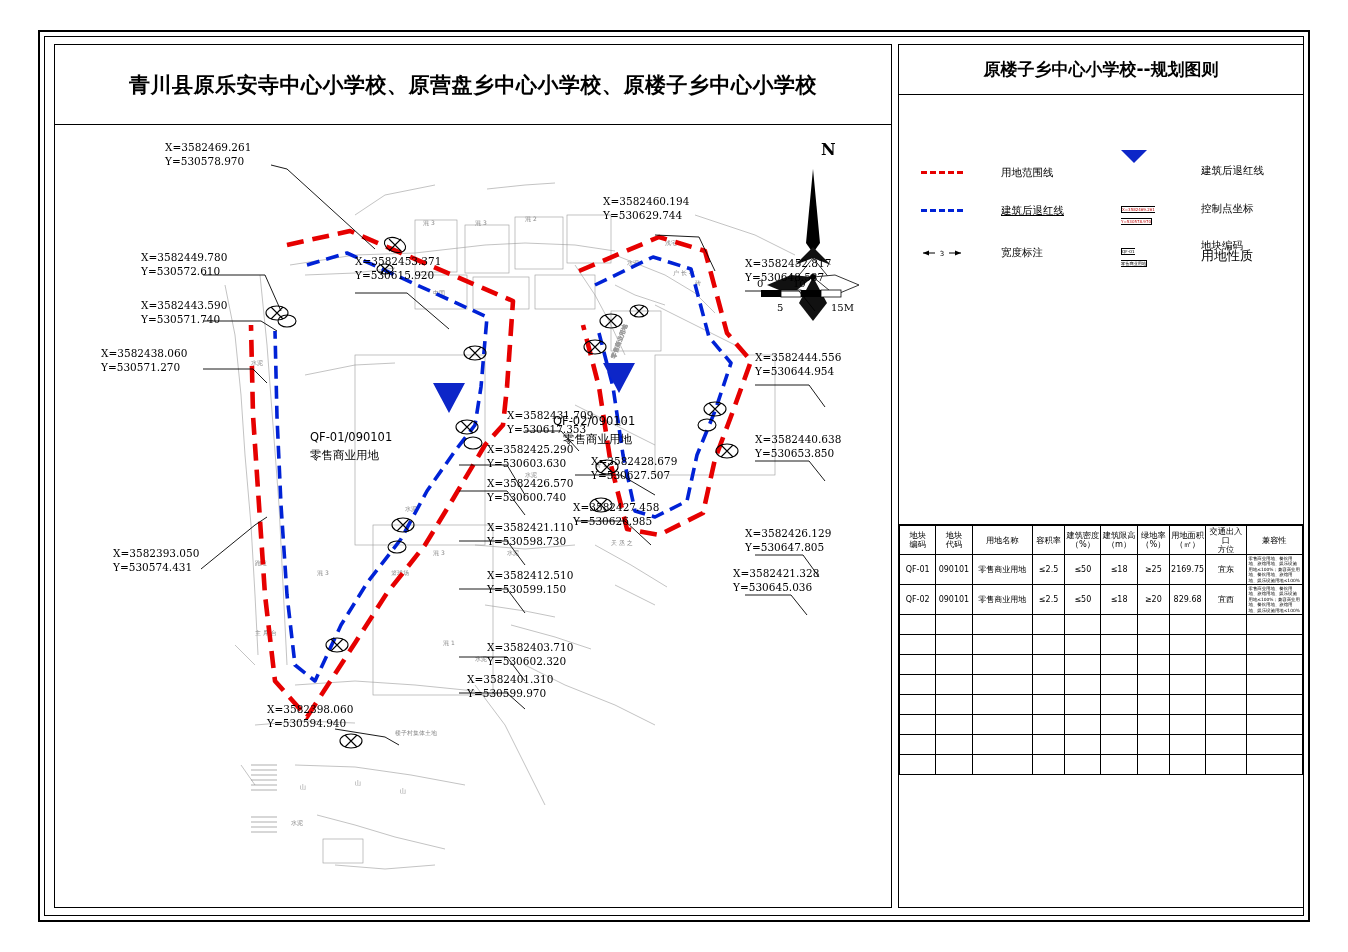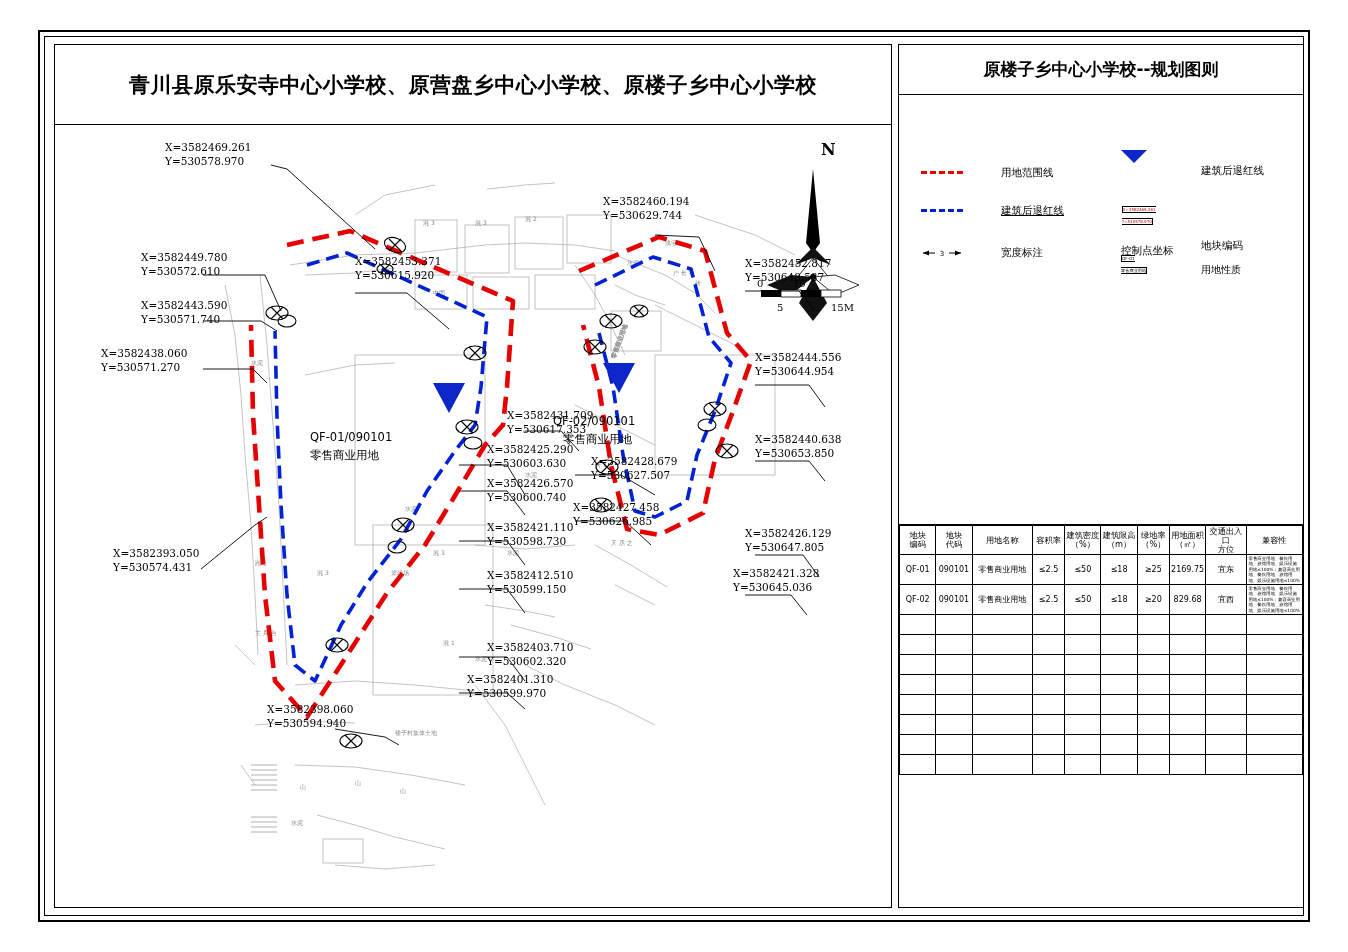--- a/index.html
+++ b/index.html
@@ -26,21 +26,21 @@
   .legend-body{position:absolute;left:0;top:90px;width:100%;height:390px;border-bottom:1px solid #000;box-sizing:border-box;}
   .leg-row{position:absolute;display:flex;align-items:center;font-size:10.5px;font-family:"DejaVu Sans",sans-serif;gap:29px;}
   .leg-sym{width:42px;height:14px;margin-right:9px;position:relative;flex:0 0 auto;}
   .dash-red{border-top:3px dashed #e60000;position:absolute;top:6px;left:0;width:42px;}
   .dash-blue{border-top:3px dashed #0022d6;position:absolute;top:6px;left:0;width:42px;}
   .widthmark{position:absolute;top:3px;left:0;width:42px;height:9px;}
   .triangle-blue{width:0;height:0;border-left:13px solid transparent;border-right:13px solid transparent;border-top:13px solid #0d26c8;margin:0 auto;}
   .ctrlbox{width:42px;height:15px;border:1px solid #000;font-size:4px;line-height:5px;text-align:center;color:#b00;overflow:hidden;}
   .codebox{width:42px;height:16px;border:1px solid #000;font-size:4.2px;line-height:7px;text-align:center;overflow:hidden;}
   .leg-label{font-size:10.5px;line-height:12px;}
-  .leg-label small{font-size:10px;line-height:9px;display:block;margin-top:14px;}
+  .leg-label small{font-size:13px;line-height:9px;display:block;}
 
   
   .ind-wrap{position:absolute;left:0;top:480px;width:100%;}
   .ind-title{height:24px;display:flex;align-items:center;justify-content:center;font-family:"DejaVu Sans",sans-serif;font-weight:bold;font-size:13px;border-bottom:1px solid #000;}
   table.ind{border-collapse:collapse;width:100%;table-layout:fixed;font-family:"DejaVu Sans",sans-serif;}
   table.ind th, table.ind td{border:1px solid #000;font-size:8px;text-align:center;padding:0;height:18px;line-height:9px;}
   table.ind th{height:28px;font-weight:normal;font-size:8.2px;}
   table.ind td.compat{font-size:4.4px;line-height:5.4px;text-align:left;padding:1px 2px;}
   table.ind tr.empty td{height:19px;}
 
@@ -393,21 +393,21 @@
           </svg>
         </span>
         <span class="leg-label">宽度标注</span>
       </div>
 
       <div class="leg-row" style="left:222px;top:28px;">
         <span class="leg-sym"><span class="triangle-blue"></span></span>
         <span class="leg-label">建筑后退红线</span>
       </div>
 
-      <div class="leg-row" style="left:222px;top:66px;flex-direction:column;">
+      <div class="leg-row" style="left:222px;top:66px;">
         <span class="leg-sym">
           <span class="ctrlbox">
             <span>X=3582469.261</span><br>
             <span>Y=530578.970</span>
           </span>
         </span>
         <span class="leg-label">控制点坐标</span>
       </div>
 
       <div class="leg-row" style="left:222px;top:104px;">

